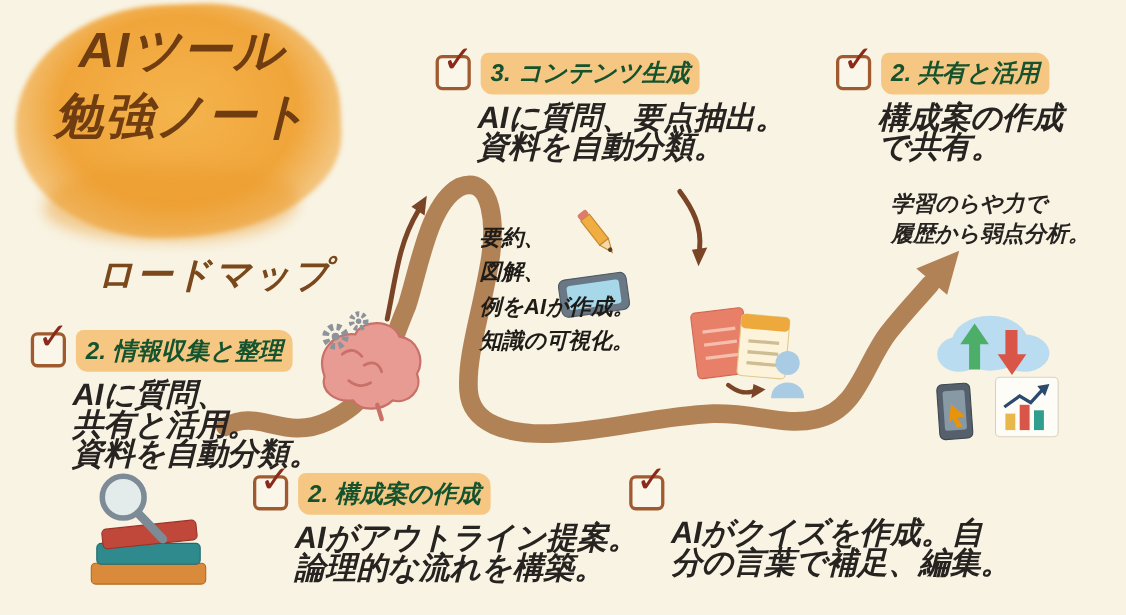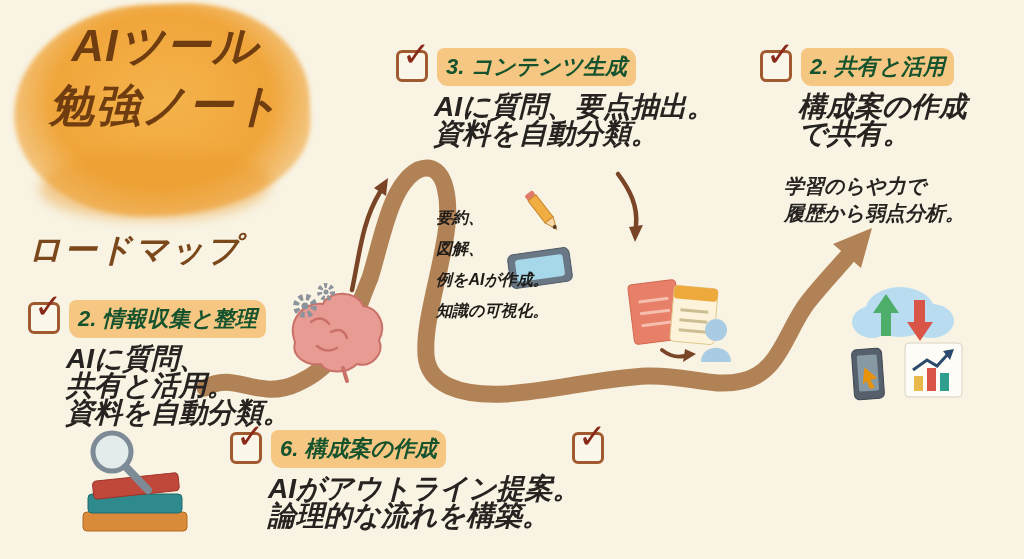--- a/index.html
+++ b/index.html
@@ -7,39 +7,39 @@
   #stage{position:relative;width:1024px;height:559px;background:#f8f3e3;overflow:hidden;font-style:italic;}
   .pre{white-space:pre-line;}
   
   .blob-main{position:absolute;left:14px;top:4px;width:296px;height:212px;z-index:0;
     background:radial-gradient(ellipse at 50% 45%, #f5b44d 0%, #f0a53a 52%, rgba(240,165,58,.55) 76%, rgba(240,165,58,0) 98%);
     border-radius:50% 45% 55% 48% / 55% 50% 45% 52%;transform:rotate(-2deg);filter:blur(2px);}
   .blob-2{position:absolute;left:40px;top:150px;width:230px;height:70px;z-index:0;background:rgba(236,156,44,.45);
     border-radius:45% 55% 50% 50%/60% 40% 55% 45%;filter:blur(6px);}
   .title-box{position:absolute;left:28px;top:16px;width:274px;text-align:center;z-index:2;}
   .title-line{font-size:45px;line-height:60px;font-weight:900;color:#6f3d10;letter-spacing:1px;}
-  .subtitle{position:absolute;left:28px;top:228px;width:274px;text-align:left;z-index:2;
+  .subtitle{position:absolute;left:28px;top:228px;width:274px;text-align:right;z-index:2;
     font-size:33px;font-weight:800;color:#7b481c;letter-spacing:2px;}
   
   .step{position:absolute;z-index:2;}
   .step-head{display:flex;align-items:flex-start;gap:9px;}
   .check{position:relative;width:26px;height:26px;flex:0 0 26px;border:3px solid #a05a30;border-radius:6px;background:#fbf6ea;margin-top:2px;}
   .mark{position:absolute;left:3px;top:-16px;font-size:34px;font-weight:900;color:#8a2a1a;line-height:34px;}
   .step-label{display:inline-block;background:rgba(246,196,124,.95);border-radius:7px 12px 8px 11px;
     padding:4px 9px 4px;font-size:22px;font-weight:800;color:#14532d;white-space:nowrap;}
   .desc{margin:7px 0 0 38px;font-size:28px;line-height:27px;font-weight:600;color:#262320;}
-  .desc2{margin:26px 0 0 24px;font-size:20px;line-height:27px;font-weight:600;color:#262320;}
+  .desc2{margin:26px 0 0 50px;font-size:20px;line-height:27px;font-weight:600;color:#262320;}
   .s1{left:28px;top:300px;}
   .s2{left:230px;top:430px;}
   .s3{left:396px;top:48px;}
   .s4{left:572px;top:430px;}
   .s5{left:760px;top:48px;}
   
   .center-note{position:absolute;left:436px;top:202px;width:180px;z-index:2;
-    font-size:16px;line-height:31px;font-weight:600;color:#1f1c18;}
+    font-size:20px;line-height:31px;font-weight:600;color:#1f1c18;}
   svg.canvas{position:absolute;left:0;top:0;z-index:1;}
 </style>
 </head>
 <body>
 
 <div id="stage">
 
   <div class="blob-main"></div>
   <div class="blob-2"></div>
 
@@ -168,21 +168,21 @@
     <div class="desc pre">AIに質問、
 共有と活用。
 資料を自動分類。</div>
   </div>
 
   <div class="step s2">
     <div class="step-head">
       <span class="check">
           <span class="mark">✓</span>
         </span>
-      <span class="step-label">6. 構成案の作成</span>
+      <span class="step-label">2. 構成案の作成</span>
     </div>
     <div class="desc pre">AIがアウトライン提案。
 論理的な流れを構築。</div>
   </div>
 
   <div class="step s3">
     <div class="step-head">
       <span class="check">
           <span class="mark">✓</span>
         </span>
@@ -191,20 +191,22 @@
     <div class="desc pre">AIに質問、要点抽出。
 資料を自動分類。</div>
   </div>
 
   <div class="step s4">
     <div class="step-head">
       <span class="check">
           <span class="mark">✓</span>
         </span>
     </div>
+    <div class="desc pre">AIがクイズを作成。自
+分の言葉で補足、編集。</div>
   </div>
 
   <div class="step s5">
     <div class="step-head">
       <span class="check">
           <span class="mark">✓</span>
         </span>
       <span class="step-label">2. 共有と活用</span>
     </div>
     <div class="desc pre">構成案の作成

